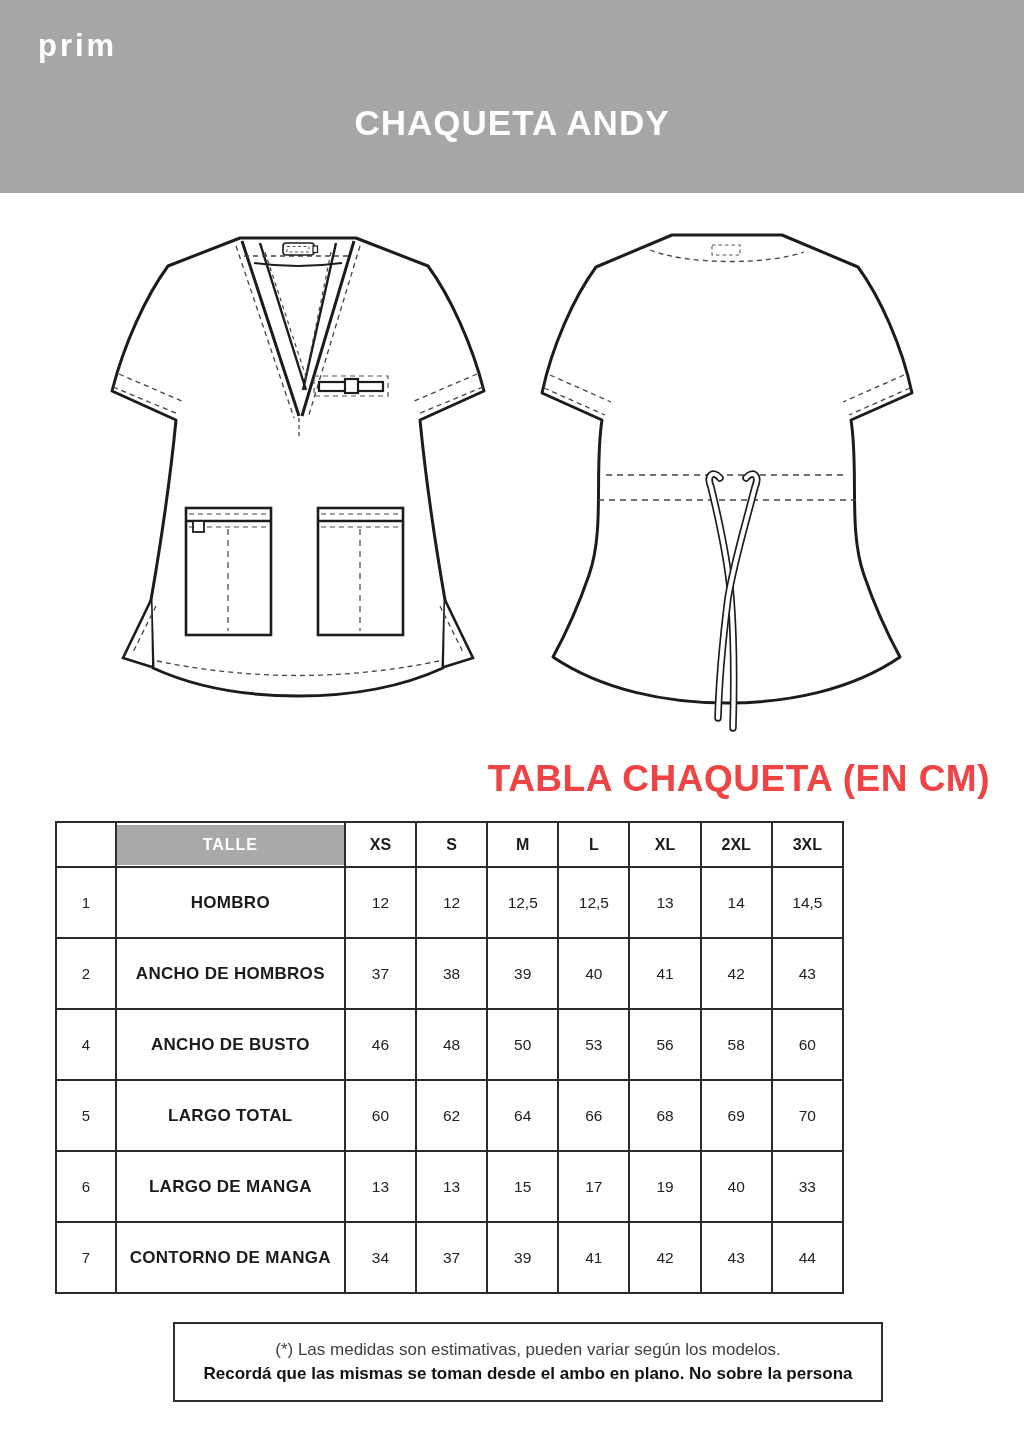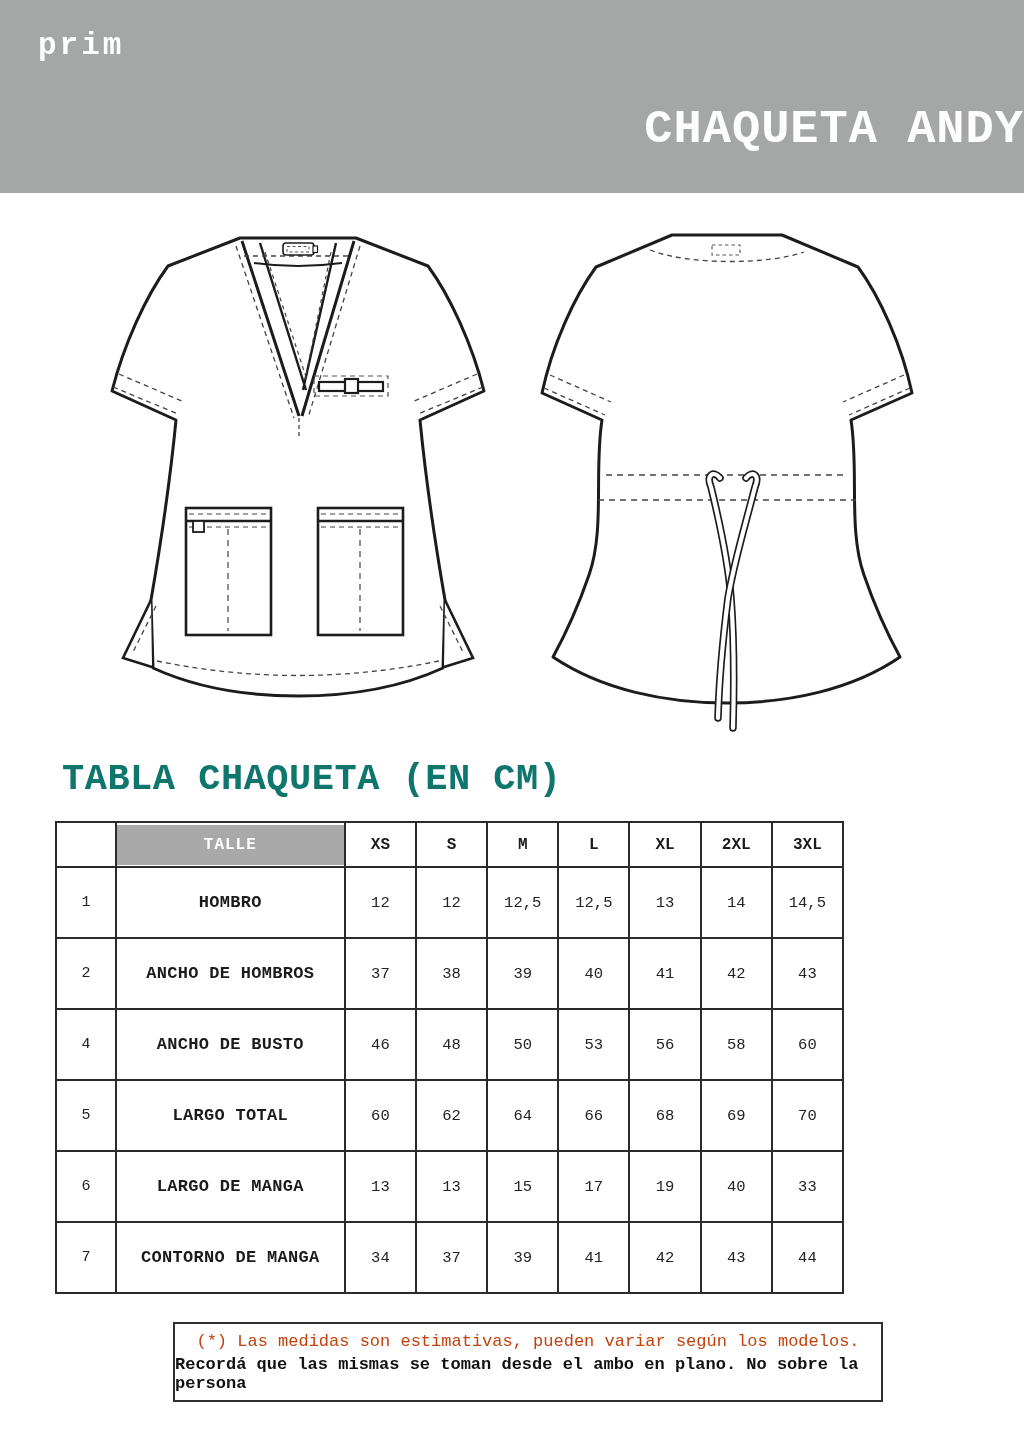--- a/index.html
+++ b/index.html
@@ -1,38 +1,38 @@
 <!DOCTYPE html>
 <html><head>
 <meta charset="utf-8">
 <style>
   html,body{margin:0;padding:0;background:#e8e8e8;}
   .page{
     position:relative;width:1024px;height:1448px;margin:0 auto;
     background:#ffffff;overflow:hidden;
-    font-family:Liberation Mono, monospace;
+    font-family:Liberation Sans, sans-serif;
     color:#1d1d1d;
   }
   
   .hdr{position:absolute;left:0;top:0;width:1024px;height:193px;}
   .logo{
     position:absolute;left:38px;top:28px;
     font-size:31px;font-weight:bold;letter-spacing:3px;color:#ffffff;
   }
   .hdr-title{
-    position:absolute;left:0;top:103px;width:1024px;text-align:right;
-    font-size:47px;font-weight:bold;letter-spacing:1px;color:#fdfdfd;
+    position:absolute;left:0;top:103px;width:1024px;text-align:center;
+    font-size:35px;font-weight:bold;letter-spacing:1px;color:#fdfdfd;
   }
   
   .fig{position:absolute;}
   .fig svg{display:block;}
   
   .tbl-title{
-    position:absolute;left:62px;top:758px;width:935px;text-align:left;
-    font-size:37px;font-weight:bold;letter-spacing:0.5px;color:#0f766e;
+    position:absolute;left:55px;top:758px;width:935px;text-align:right;
+    font-size:37px;font-weight:bold;letter-spacing:0.5px;color:#ef4444;
   }
   table.sizes{
     position:absolute;left:55px;top:821px;width:789px;
     border-collapse:collapse;table-layout:fixed;
   }
   table.sizes td, table.sizes th{
     border:2px solid #2b2b2b;text-align:center;vertical-align:middle;
     padding:0;background:#fff;
   }
   table.sizes tr.hd{height:45px;}
@@ -45,21 +45,21 @@
   }
   td.numc{font-size:15px;color:#222;}
   td.namec{font-size:17px;font-weight:bold;letter-spacing:0.3px;color:#1b1b1b;}
   td.valc{font-size:15.5px;color:#222;margin-top:28px;}
   
   .note{
     position:absolute;left:173px;top:1322px;width:706px;height:76px;
     border:2px solid #2f2f2f;background:#fff;
     display:flex;flex-direction:column;align-items:center;justify-content:center;gap:4px;
   }
-  .note .l1{font-size:17px;color:#c2410c;}
+  .note .l1{font-size:17px;color:#404040;}
   .note .l2{font-size:17px;font-weight:bold;color:#111;}
 </style>
 </head>
 <body>
 
 <div class="page">
 
   <div class="hdr" style="background:#a4a7a5;">
     <div class="logo">prim</div>
     <div class="hdr-title">CHAQUETA ANDY</div>

